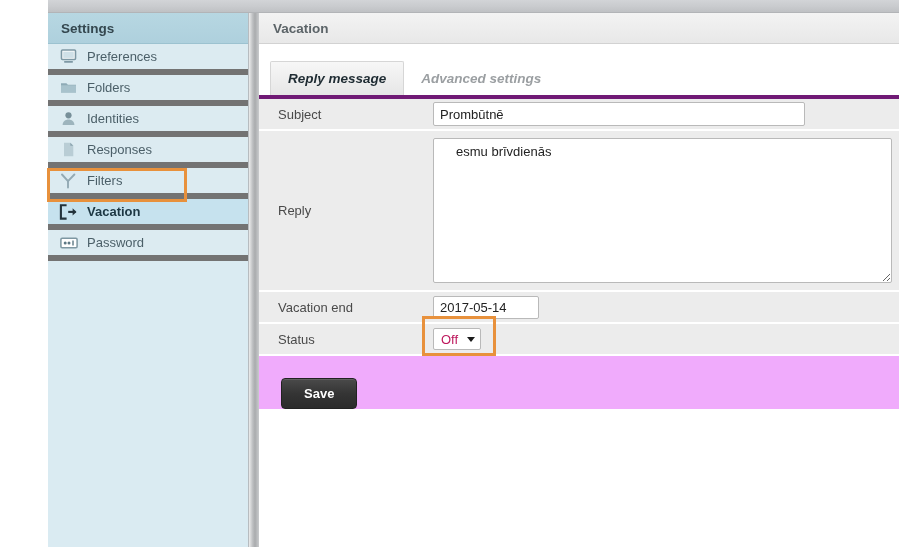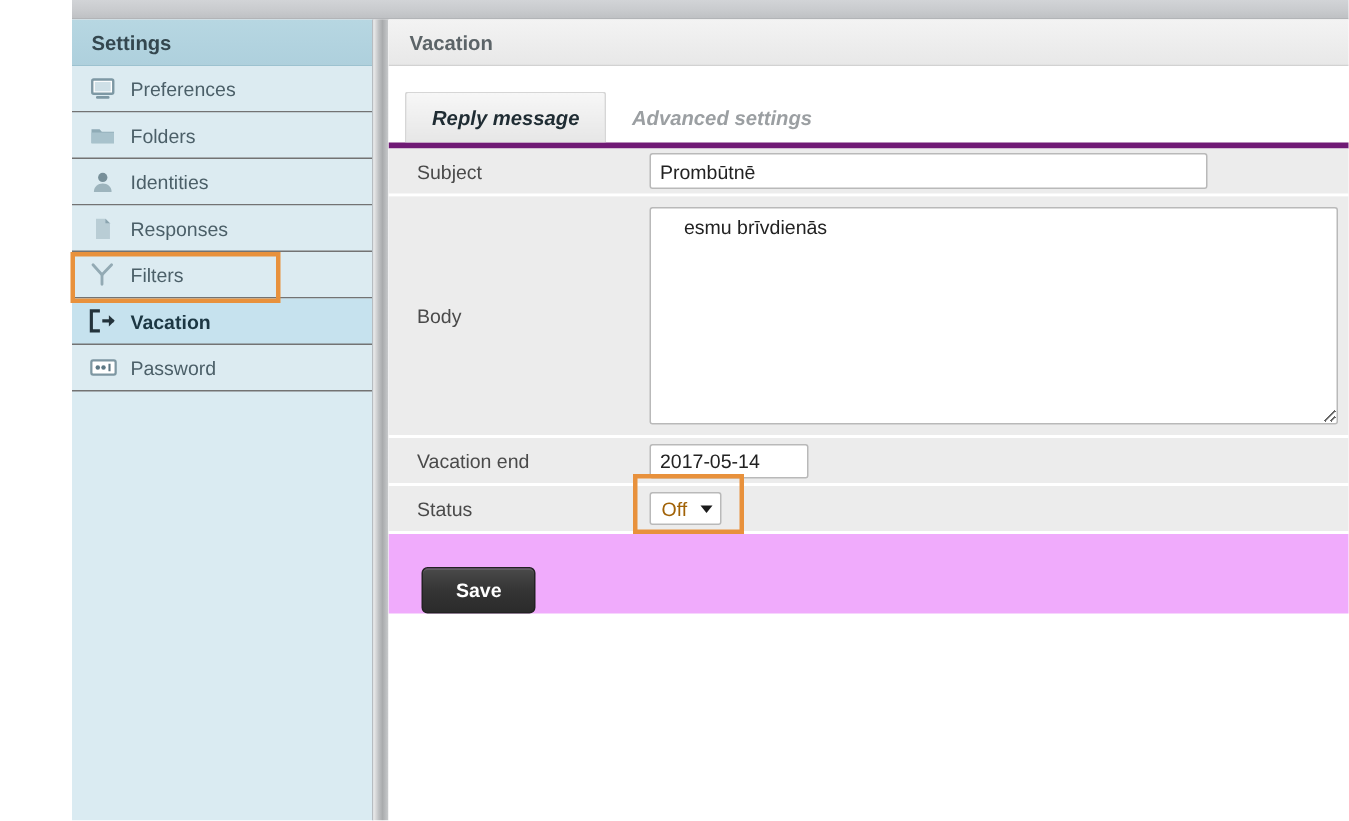--- a/index.html
+++ b/index.html
@@ -58,21 +58,21 @@
     list-style: none;
     margin: 0;
     padding: 0;
   }
   .nav-item {
     position: relative;
     height: 31px;
     display: flex;
     align-items: center;
     padding-left: 10px;
-    border-bottom: 1px solid #737373;
+    border-bottom: 6px solid #737373;
     box-sizing: border-box;
     color: #4b5f68;
     background: #dcebf1;
     cursor: pointer;
   }
   .nav-item.active {
     background: #c6e2ee;
     color: #1c3743;
     font-weight: bold;
   }
@@ -232,21 +232,21 @@
     background: #ffffff;
     border: 1px solid #b9b9b9;
     border-radius: 2px;
     height: 22px;
     padding: 0 5px 0 7px;
     box-sizing: border-box;
     cursor: pointer;
   }
   .select-value {
     font-size: 13px;
-    color: #a16207;
+    color: #be185d;
     margin-right: 9px;
     text-align: center;
   }
   .caret {
     width: 0; height: 0;
     border-left: 4.5px solid transparent;
     border-right: 4.5px solid transparent;
     border-top: 5px solid #1b1b1b;
   }
   .status-cell { position: relative; }
@@ -387,21 +387,21 @@
     <div class="form">
 
       <div class="row">
         <div class="label">Subject</div>
         <div class="field">
           <input class="text-input subject-input" type="text" value="Prombūtnē" style="">
         </div>
       </div>
 
       <div class="row row-body">
-        <div class="label">Body</div>
+        <div class="label">Reply</div>
         <div class="field" style="padding:7px 0;">
           <textarea class="body-input" style="">esmu brīvdienās</textarea>
         </div>
       </div>
 
 
       <div class="row">
         <div class="label">Vacation end</div>
         <div class="field">
           <input class="text-input date-input" type="text" value="2017-05-14" style="">

